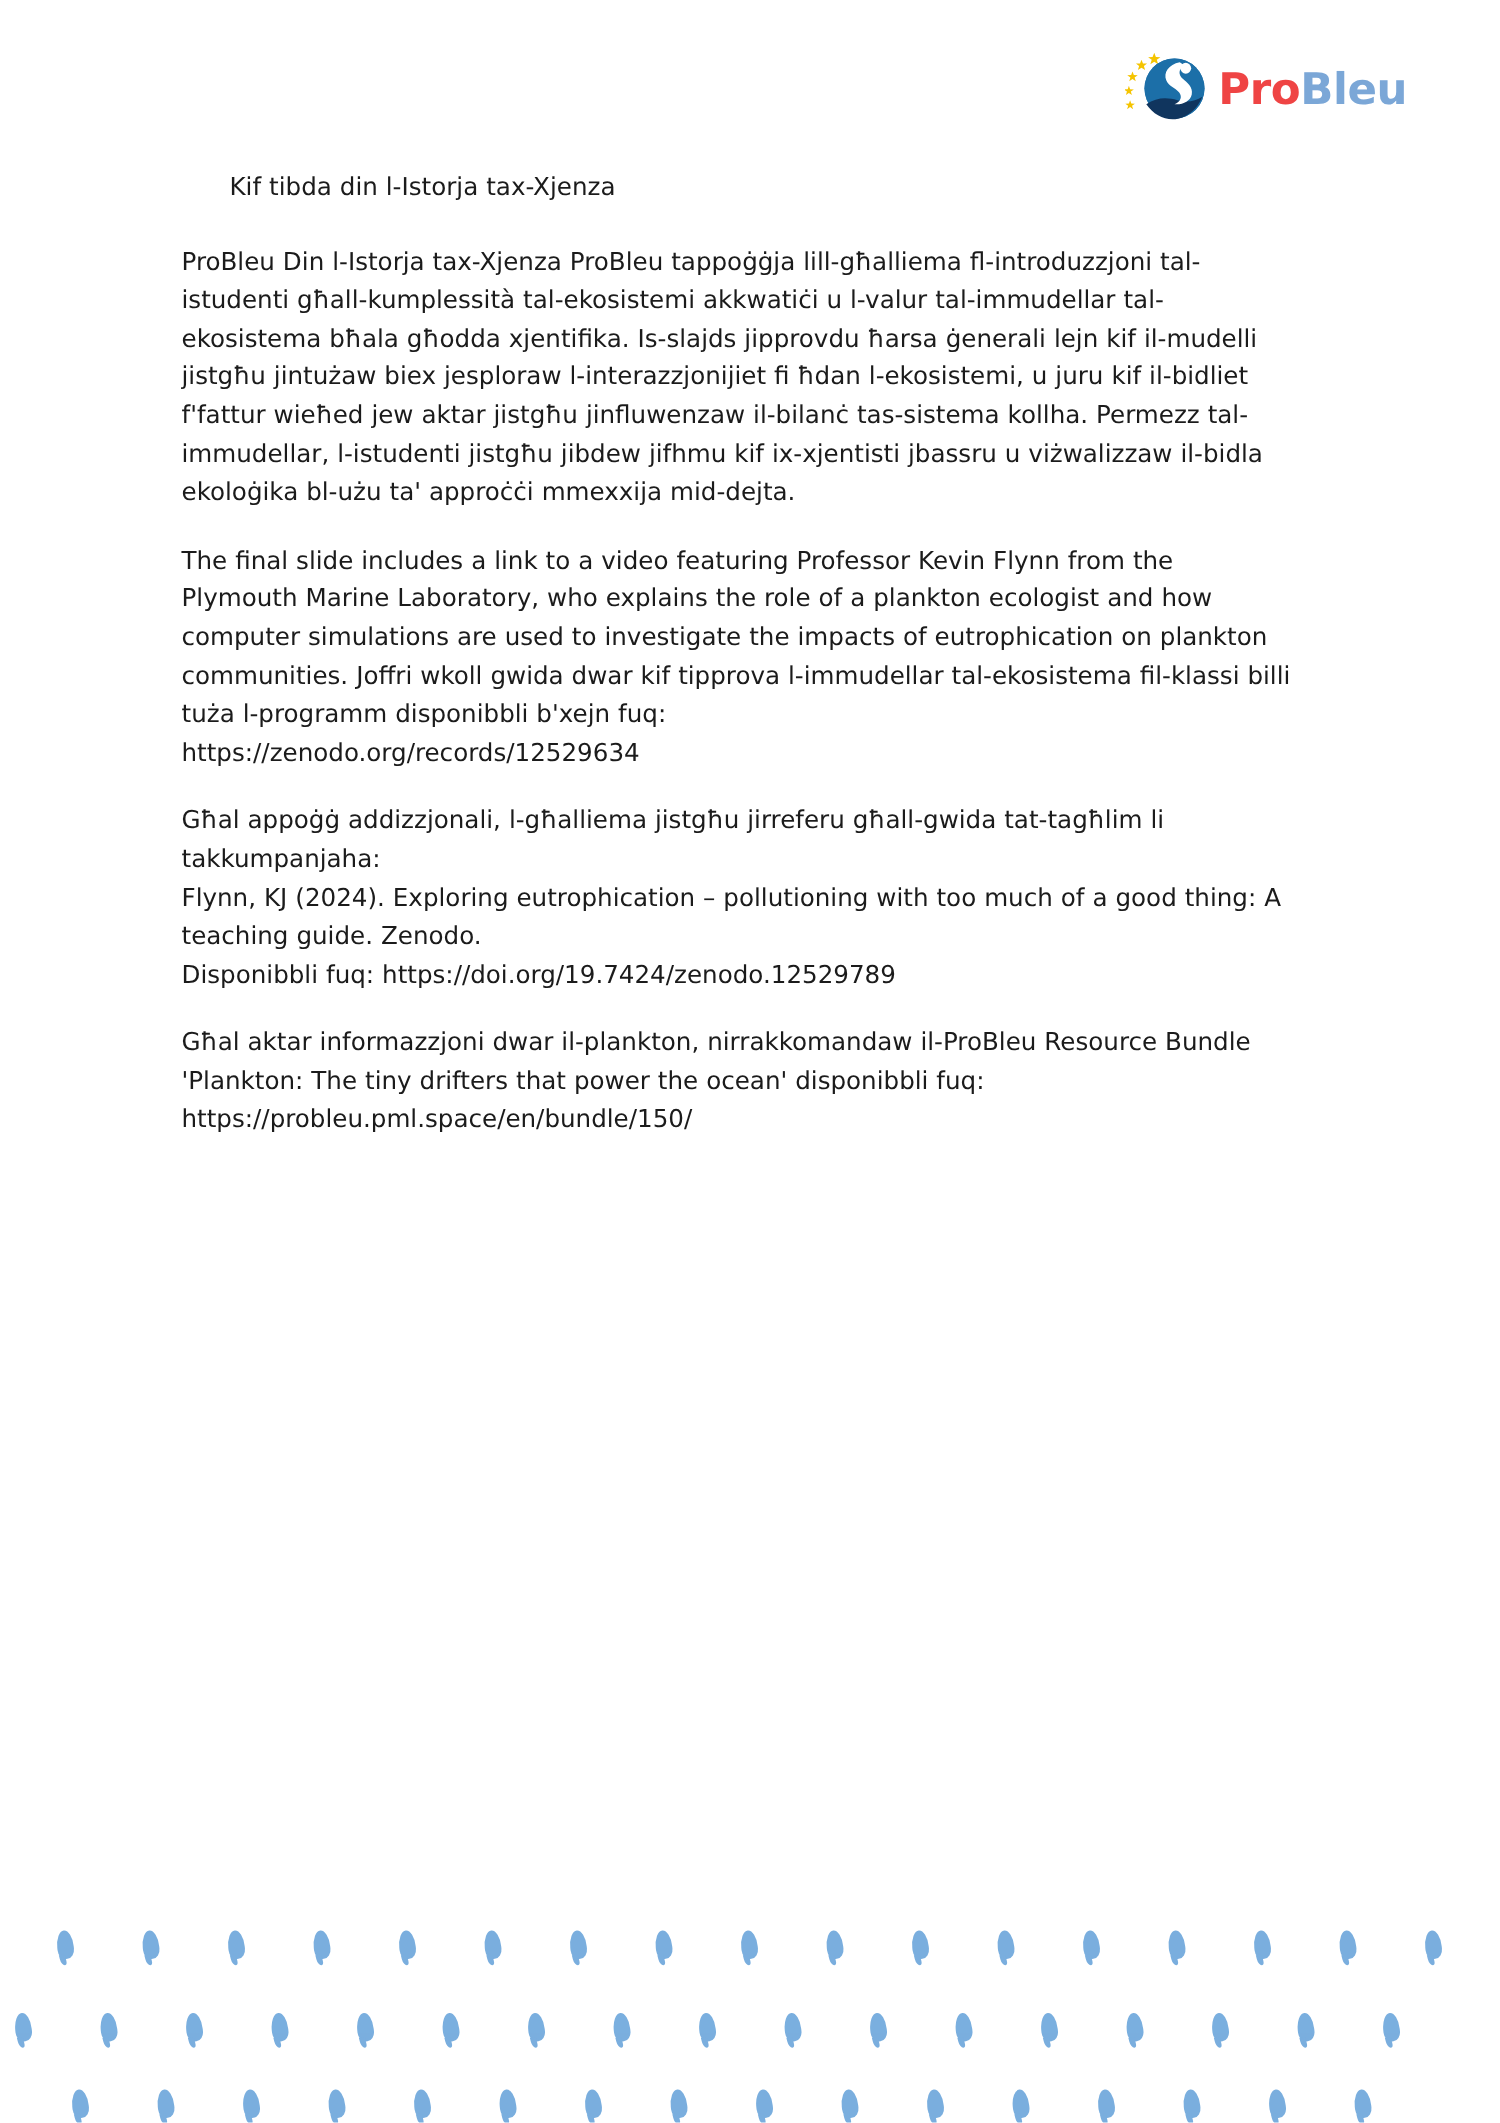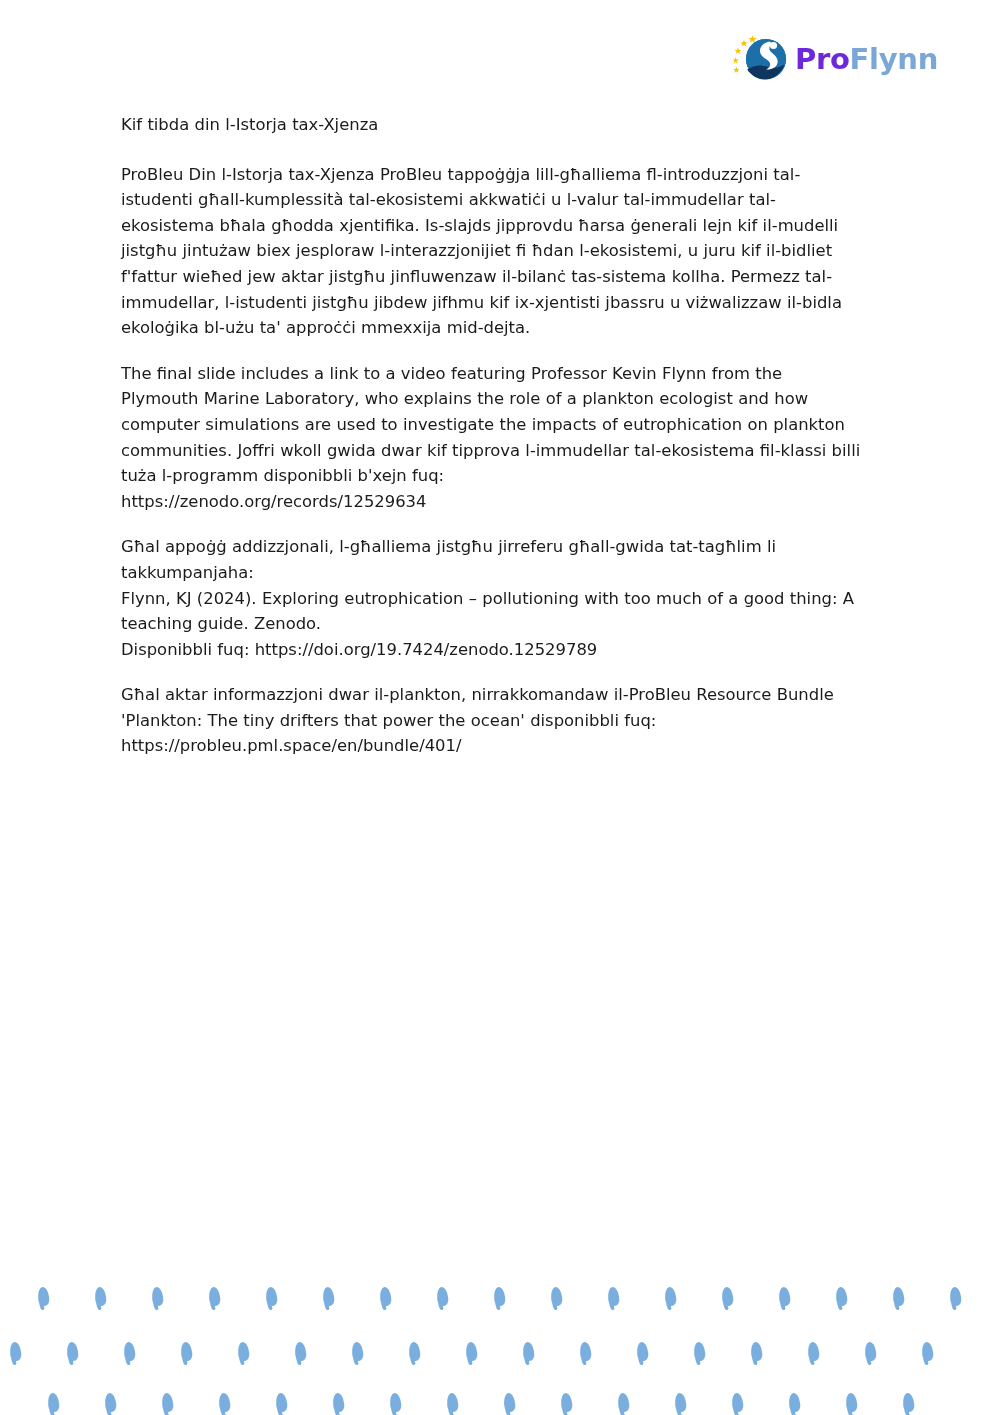--- a/index.html
+++ b/index.html
@@ -39,41 +39,42 @@
     display: block;
   }
   .logo-word {
     font-size: 29px;
     font-weight: bold;
     letter-spacing: -0.3px;
     line-height: 1;
     white-space: nowrap;
     font-family: "DejaVu Sans", "Liberation Sans", sans-serif;
   }
-  .logo-word .pro { color: #6d28d9; }
+  .logo-word .pro { color: #ef4444; }
   .logo-word .bleu { color: #7BA7D7; }
 
   
   .content {
     position: absolute;
     left: 121px;
     top: 112px;
     width: 742px;
   }
   .para {
     font-size: 16.4px;
     line-height: 25.6px;
     color: #1b1b1b;
     margin: 0 0 20px 0;
     text-align: left;
     white-space: pre-line;
     word-spacing: 0.1px;
   }
   .para.title-para {
     margin-bottom: 24px;
+    margin-left: 32px;
   }
   .para.last {
     margin-bottom: 0;
   }
 
   
   .footer-pattern {
     position: absolute;
     left: 0;
     bottom: 0;
@@ -133,34 +134,34 @@
         <path d="M33 6 a20 20 0 0 1 0 40 a20 20 0 0 1 0 -40 z" fill="#1C6FA8"></path>
 
         <path d="M14.2 36.5 C20 45 30 49 39 45 C45 42.4 49.5 37 51.5 31.5 C47 34.5 41 35.5 35 33.8 C28 31.8 21 31.8 14.2 36.5 Z" fill="#10355E"></path>
 
         <path d="M36.5 8.5 C29 10 25.5 15.5 27.5 20.5 C29 24.5 33.5 25.5 36 28.5 C38.5 31.5 37 35 33 36.5 C38.5 37 43.5 34.5 44.5 30 C45.5 25 41.5 22 38.5 19.5 C35.5 17 35.5 13 39.5 10.5 Z" fill="#ffffff"></path>
 
         <circle cx="40.5" cy="12.5" r="3.6" fill="#ffffff"></circle>
       </svg>
     </span>
     <span class="logo-word">
-      <span class="pro">Pro</span><span class="bleu">Flynn</span>
+      <span class="pro">Pro</span><span class="bleu">Bleu</span>
     </span>
   </div>
 
   <div class="content">
     <p class="para title-para">Kif tibda din l-Istorja tax-Xjenza</p>
     <p class="para">ProBleu Din l-Istorja tax-Xjenza ProBleu tappoġġja lill-għalliema fl-introduzzjoni tal-istudenti għall-kumplessità tal-ekosistemi akkwatiċi u l-valur tal-immudellar tal-ekosistema bħala għodda xjentifika. Is-slajds jipprovdu ħarsa ġenerali lejn kif il-mudelli jistgħu jintużaw biex jesploraw l-interazzjonijiet fi ħdan l-ekosistemi, u juru kif il-bidliet f'fattur wieħed jew aktar jistgħu jinfluwenzaw il-bilanċ tas-sistema kollha. Permezz tal-immudellar, l-istudenti jistgħu jibdew jifhmu kif ix-xjentisti jbassru u viżwalizzaw il-bidla ekoloġika bl-użu ta' approċċi mmexxija mid-dejta.</p>
     <p class="para">The final slide includes a link to a video featuring Professor Kevin Flynn from the Plymouth Marine Laboratory, who explains the role of a plankton ecologist and how computer simulations are used to investigate the impacts of eutrophication on plankton communities. Joffri wkoll gwida dwar kif tipprova l-immudellar tal-ekosistema fil-klassi billi tuża l-programm disponibbli b'xejn fuq:
 https://zenodo.org/records/12529634</p>
     <p class="para">Għal appoġġ addizzjonali, l-għalliema jistgħu jirreferu għall-gwida tat-tagħlim li takkumpanjaha:
 Flynn, KJ (2024). Exploring eutrophication – pollutioning with too much of a good thing: A teaching guide. Zenodo.
 Disponibbli fuq: https://doi.org/19.7424/zenodo.12529789</p>
     <p class="para last">Għal aktar informazzjoni dwar il-plankton, nirrakkomandaw il-ProBleu Resource Bundle 'Plankton: The tiny drifters that power the ocean' disponibbli fuq:
-https://probleu.pml.space/en/bundle/401/</p>
+https://probleu.pml.space/en/bundle/150/</p>
   </div>
 
   <div class="footer-pattern">
     <div class="drop-row r1">
         <span class="drop" style="left: 38px; background: rgb(111, 168, 220);"></span>
         <span class="drop" style="left: 95px; background: rgb(111, 168, 220);"></span>
         <span class="drop" style="left: 152px; background: rgb(111, 168, 220);"></span>
         <span class="drop" style="left: 209px; background: rgb(111, 168, 220);"></span>
         <span class="drop" style="left: 266px; background: rgb(111, 168, 220);"></span>
         <span class="drop" style="left: 323px; background: rgb(111, 168, 220);"></span>

